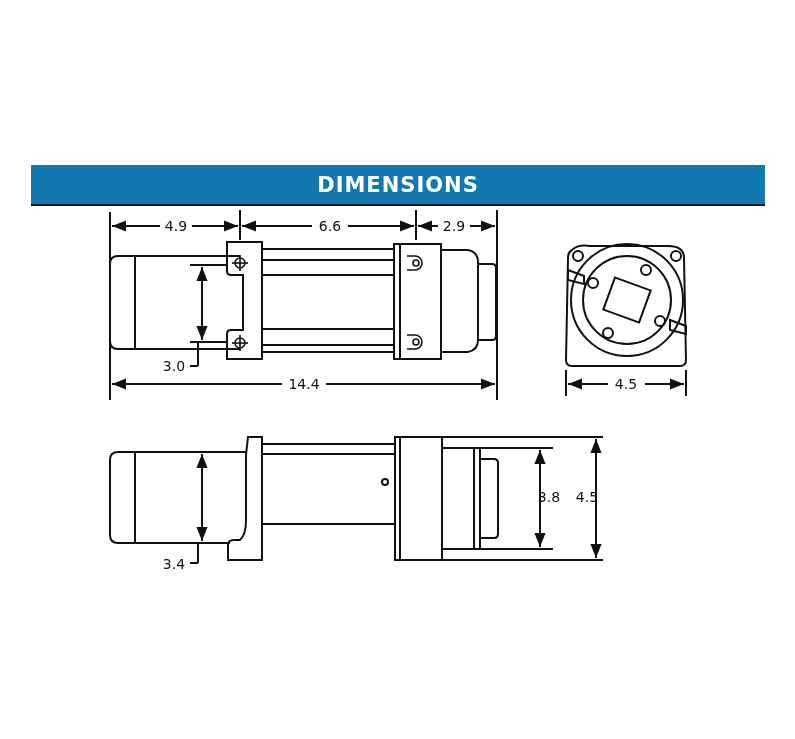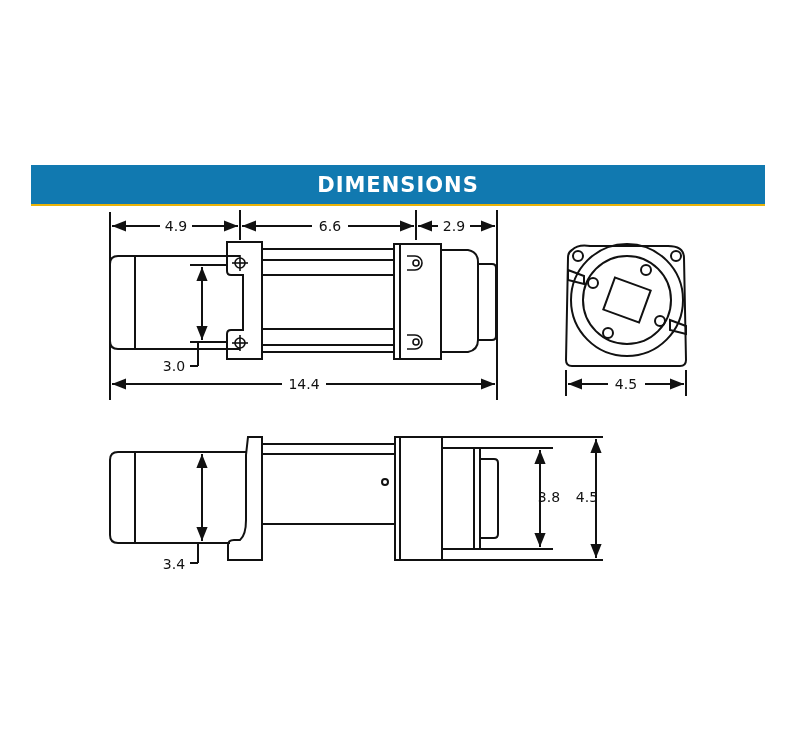--- a/index.html
+++ b/index.html
@@ -1,21 +1,21 @@
 <!DOCTYPE html>
 <html><head>
 <meta charset="utf-8">
 <style>
   html, body { margin: 0; padding: 0; background: #ffffff; }
   body { width: 795px; height: 739px; position: relative; overflow: hidden; font-family: "DejaVu Sans", sans-serif; }
   .banner {
     position: absolute; left: 31px; top: 165px; width: 734px; height: 39px;
     background: #1179b0; color: #fff; display: flex; align-items: center; justify-content: center;
     font-family: "DejaVu Sans", sans-serif; font-weight: bold; font-size: 21px; letter-spacing: 1px;
-    border-bottom: 2px solid #eab308;
+    border-bottom: 2px solid #0f172a;
   }
   svg { position: absolute; left: 0; top: 0; }
   .dim { font-family: "DejaVu Sans", sans-serif; font-size: 14px; fill: #111; }
 </style>
 </head>
 <body>
 
 <div class="banner">
   <span>DIMENSIONS</span>
 </div>

